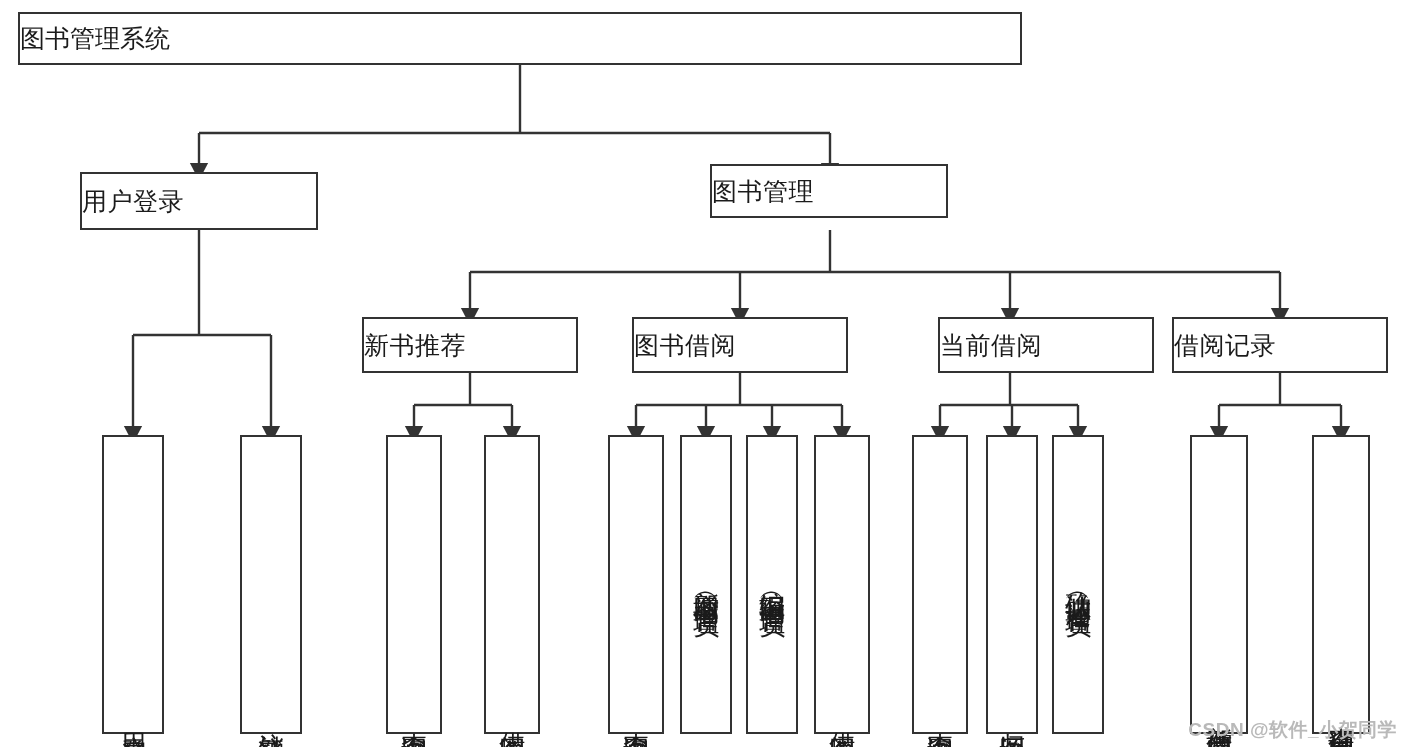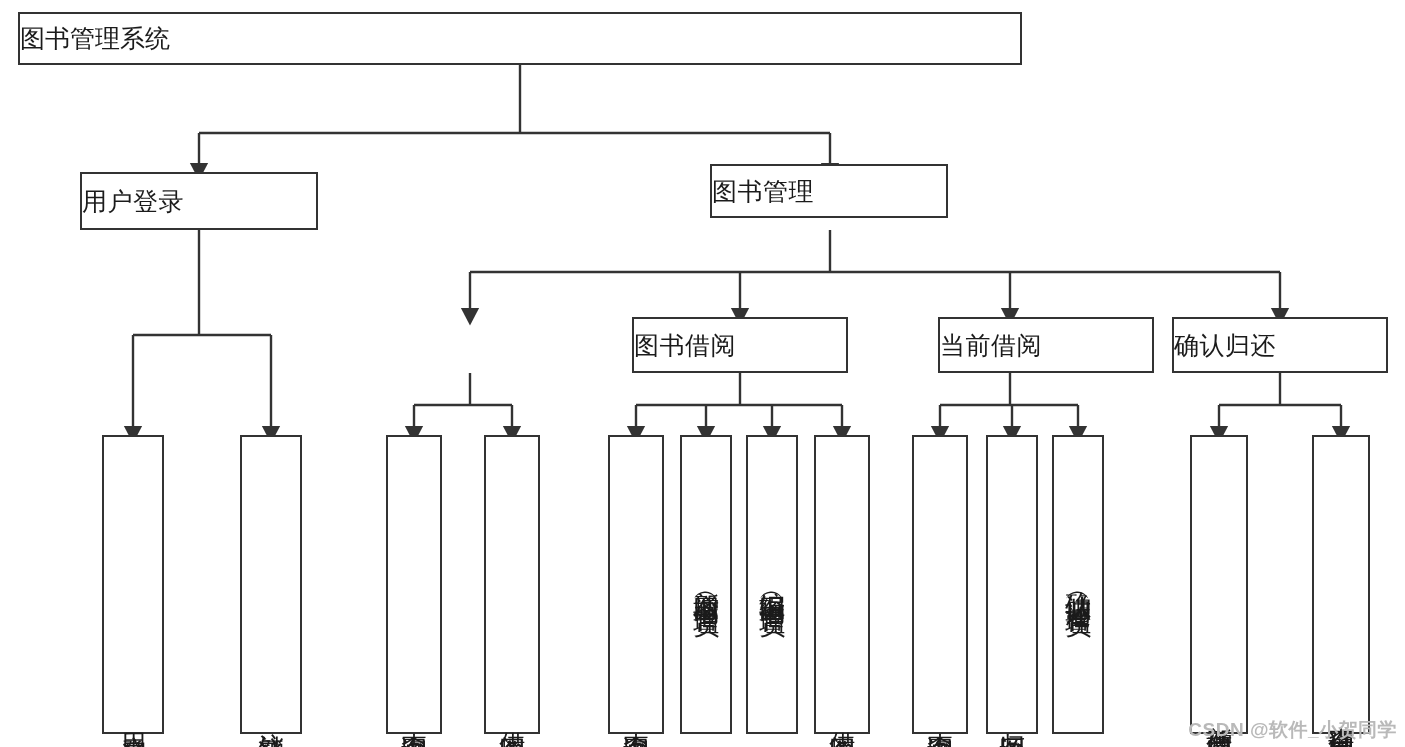--- a/index.html
+++ b/index.html
@@ -134,28 +134,31 @@
     <span>图书管理系统</span>
   </div>
 
   <div class="node hbox" style="left: 80px; top: 172px; width: 238px; height: 58px;">
     <span>用户登录</span>
   </div>
   <div class="node hbox" style="left: 710px; top: 164px; width: 238px; height: 54px;">
     <span>图书管理</span>
   </div>
 
+  <div class="node hbox" style="left: 362px; top: 317px; width: 216px; height: 56px;">
+    <span>新书推荐</span>
+  </div>
   <div class="node hbox" style="left: 632px; top: 317px; width: 216px; height: 56px;">
     <span>图书借阅</span>
   </div>
   <div class="node hbox" style="left: 902px; top: 317px; width: 216px; height: 56px; margin-left: 36px;">
     <span>当前借阅</span>
   </div>
   <div class="node hbox" style="left: 1172px; top: 317px; width: 216px; height: 56px;">
-    <span>确认归还</span>
+    <span>借阅记录</span>
   </div>
 
   <div class="node leaf" style="left: 102px; top: 435px; width: 62px; height: 299px;">
       <span class="vtext">用户登录</span>
     </div>
   <div class="node leaf" style="left: 240px; top: 435px; width: 62px; height: 299px;">
       <span class="vtext">注销登录</span>
     </div>
   <div class="node leaf" style="left: 386px; top: 435px; width: 56px; height: 299px;">
       <span class="vtext">查询图书</span>

